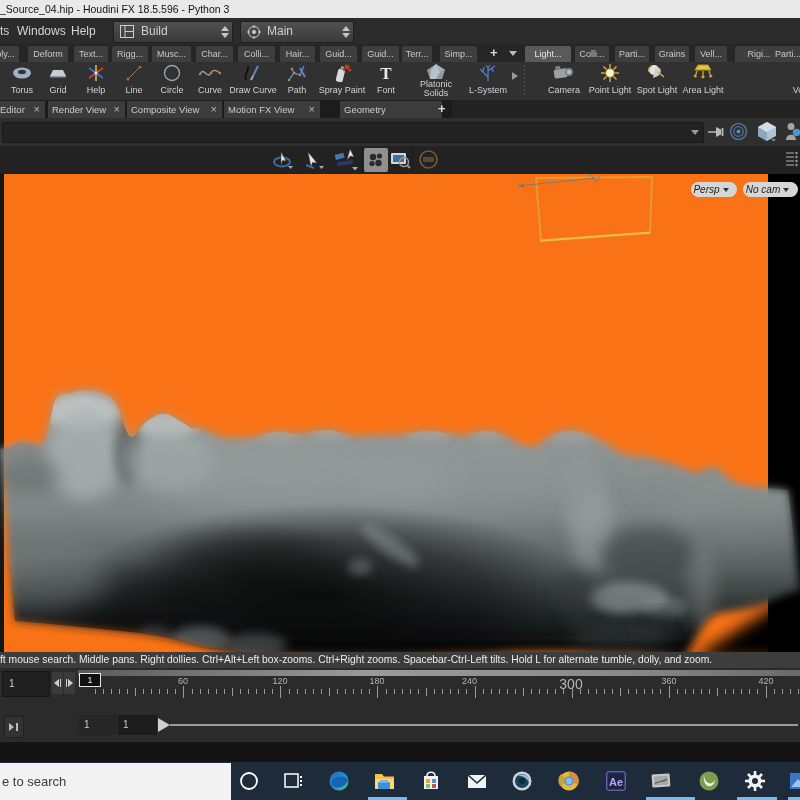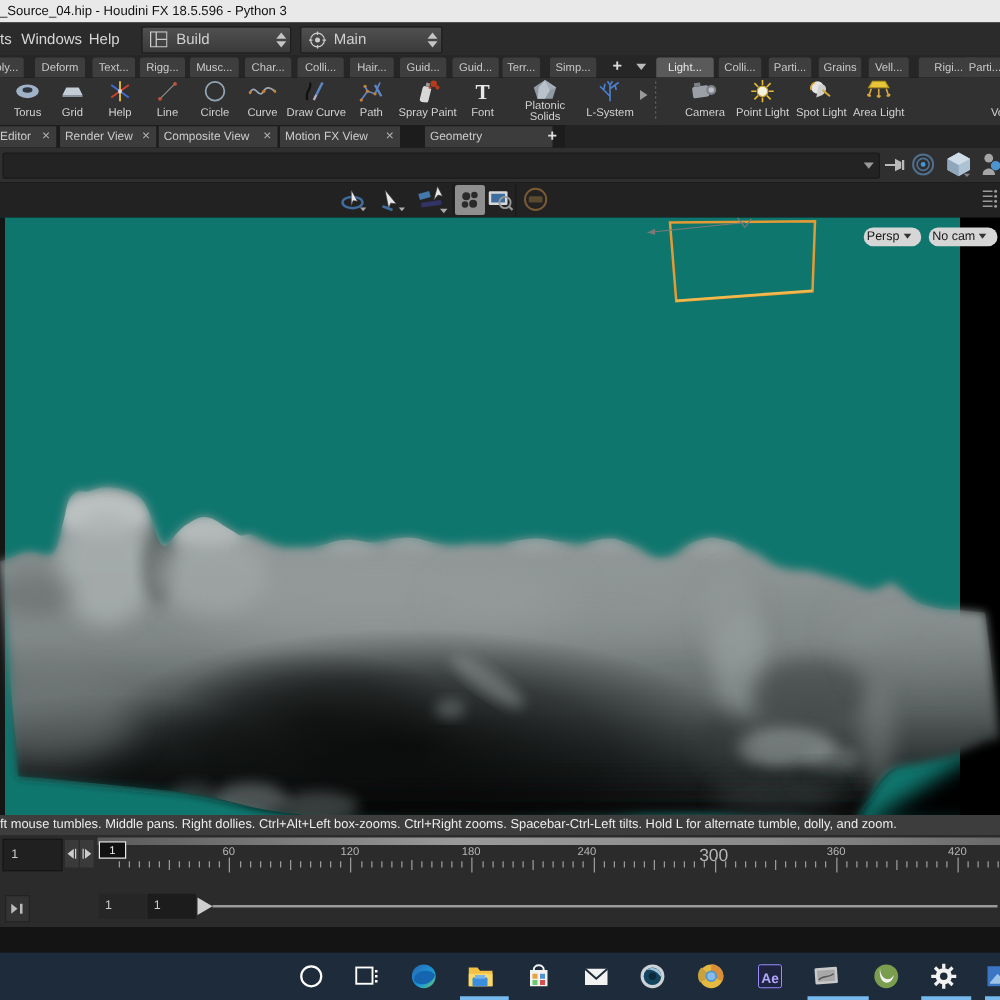--- a/index.html
+++ b/index.html
@@ -19,21 +19,21 @@
   .tool{position:absolute;top:0;height:38px;color:#d2d2d2;font-size:9px;text-align:center;}
   .tool .lb{position:absolute;left:50%;top:23px;transform:translateX(-50%);white-space:nowrap;}
   .tool .lb2{position:absolute;left:50%;top:18px;transform:translateX(-50%);white-space:nowrap;line-height:9px;}
   .tool svg{position:absolute;left:50%;top:2px;transform:translateX(-50%);}
   #panetabs{left:0;top:100px;width:800px;height:18px;background:#1c1c1c;}
   .ptab{position:absolute;top:1px;height:17px;background:#3c3c3c;color:#cccccc;font-size:9.5px;line-height:17px;}
   .ptab .x{color:#b5b5b5;font-size:11px;}
   #camrow{left:0;top:118px;width:800px;height:28px;background:#2f2f2f;}
   #camcombo{position:absolute;left:2px;top:4px;width:700px;height:19px;background:#232323;border:1px solid #1a1a1a;border-radius:2px;}
   #vtoolbar{left:0;top:146px;width:800px;height:28px;background:#222222;}
-  #viewport{left:0;top:174px;width:768px;height:478px;background:#0f766e;}
+  #viewport{left:0;top:174px;width:768px;height:478px;background:#f97316;font-style:italic;}
   .pill{position:absolute;background:#d6d6d6;color:#1a1a1a;font-size:10px;border-radius:8px;height:15px;line-height:15px;text-align:center;}
   #helpbar{left:0;top:652px;width:800px;height:16px;background:#3d3d3d;color:#ececec;font-size:10.3px;line-height:16px;white-space:nowrap;}
   #timeline{left:0;top:668px;width:800px;height:44px;background:#2b2b2b;}
   #playbar{left:0;top:712px;width:800px;height:30px;background:#2b2b2b;}
   #strip{left:0;top:742px;width:800px;height:20px;background:#141414;}
   #taskbar{left:0;top:762px;width:800px;height:38px;background:#1d2b3a;}
   #search{position:absolute;left:0;top:1px;width:231px;height:37px;background:#f2f2f2;color:#3a3a3a;font-size:13px;line-height:37px;}
   .tk{position:absolute;top:0;width:1px;background:#9a9a9a;}
 </style>
 </head>
@@ -420,21 +420,21 @@
 <div class="pill" style="left:691px;top:8px;width:46px;"><span style="margin-left:-6px;">Persp</span><span style="display:inline-block;margin-left:3px;width:0;height:0;border-left:3.5px solid transparent;border-right:3.5px solid transparent;border-top:4.5px solid #333;vertical-align:middle;"></span></div>
 <div class="pill" style="left:743px;top:8px;width:55px;"><span style="margin-left:-6px;">No cam</span><span style="display:inline-block;margin-left:3px;width:0;height:0;border-left:3.5px solid transparent;border-right:3.5px solid transparent;border-top:4.5px solid #333;vertical-align:middle;"></span></div>
 <svg width="800" height="478" viewBox="0 0 800 478" style="position:absolute;left:0;top:0;">
 <path d="M536 4 L652 3 L650 59 L541 67 Z" fill="none" stroke="#e39b35" stroke-width="2"></path>
 <path d="M541 66.5 L650 58.5" stroke="#f2b94e" stroke-width="2" fill="none"></path>
 <line x1="518" y1="12" x2="596" y2="4" stroke="#7a7a7a" stroke-width="1"></line>
 <path d="M518 12 L524 9 L524 14 Z" fill="#7a7a7a"></path>
 <path d="M590 0 L596 8 L601 1" fill="none" stroke="#7a7a7a" stroke-width="1"></path>
 </svg>
 </div>
-<div class="abs" id="helpbar">ft mouse tumbles. Middle pans. Right dollies. Ctrl+Alt+Left box-zooms. Ctrl+Right zooms. Spacebar-Ctrl-Left tilts. Hold L for alternate tumble, dolly, and zoom.</div>
+<div class="abs" id="helpbar">ft mouse search. Middle pans. Right dollies. Ctrl+Alt+Left box-zooms. Ctrl+Right zooms. Spacebar-Ctrl-Left tilts. Hold L for alternate tumble, dolly, and zoom.</div>
 <div class="abs" id="timeline">
     <div class="abs" style="left:2px;top:3px;width:46px;height:24px;background:#202020;border:1px solid #161616;color:#ccc;font-size:10px;line-height:24px;"><span style="margin-left:6px;">1</span></div>
     <div class="abs" style="left:52px;top:4px;width:11px;height:22px;background:#3a3a3a;">
       <span style="position:absolute;left:2px;top:7px;width:0;height:0;border-top:4px solid transparent;border-bottom:4px solid transparent;border-right:5px solid #ccc;"></span>
       <span style="position:absolute;left:8px;top:7px;width:1px;height:8px;background:#ccc;"></span>
     </div>
     <div class="abs" style="left:64px;top:4px;width:11px;height:22px;background:#3a3a3a;">
       <span style="position:absolute;left:2px;top:7px;width:1px;height:8px;background:#ccc;"></span>
       <span style="position:absolute;left:4px;top:7px;width:0;height:0;border-top:4px solid transparent;border-bottom:4px solid transparent;border-left:5px solid #ccc;"></span>
     </div>
@@ -543,20 +543,21 @@
     </div>
     <div class="abs" style="left:79px;top:3px;width:38px;height:20px;background:#262626;color:#ccc;font-size:10px;line-height:20px;"><span style="margin-left:5px;">1</span></div>
     <div class="abs" style="left:118px;top:3px;width:39px;height:20px;background:#1c1c1c;color:#ccc;font-size:10px;line-height:20px;"><span style="margin-left:5px;">1</span></div>
     <svg class="abs" style="left:157px;top:5px;" width="14" height="16" viewBox="0 0 14 16">
       <path d="M1 1 L1 15 L13 8 Z" fill="#cfcfcf"></path>
     </svg>
     <div class="abs" style="left:170px;top:12px;width:628px;height:2px;background:#9a9a9a;"></div>
   </div>
 <div class="abs" id="strip"></div>
 <div class="abs" id="taskbar">
+    <div id="search"><span style="margin-left:2px;">e to search</span></div>
     <div class="abs" style="left:230px;top:0;width:38px;height:38px;"><svg width="38" height="38">
         <circle cx="19" cy="19" r="8" fill="none" stroke="#fff" stroke-width="1.8"></circle>
       </svg></div>
     <div class="abs" style="left:274px;top:0;width:38px;height:38px;"><svg width="38" height="38">
         <rect x="11" y="12" width="13" height="13" fill="none" stroke="#fff" stroke-width="1.5"></rect>
         <line x1="27" y1="14" x2="27" y2="16" stroke="#fff" stroke-width="2"></line>
         <line x1="27" y1="18" x2="27" y2="20" stroke="#fff" stroke-width="2"></line>
         <line x1="27" y1="22" x2="27" y2="24" stroke="#fff" stroke-width="2"></line>
       </svg></div>
     <div class="abs" style="left:320px;top:0;width:38px;height:38px;"><svg width="38" height="38">

